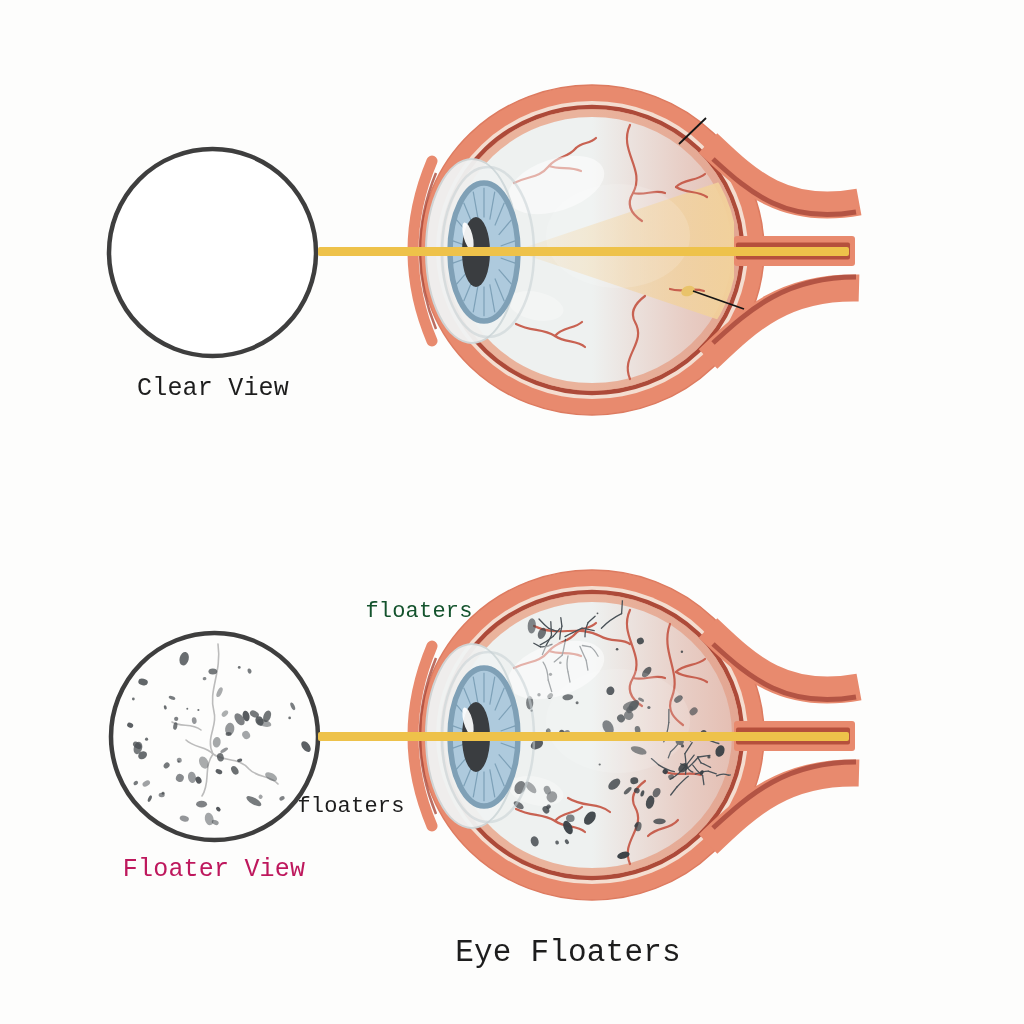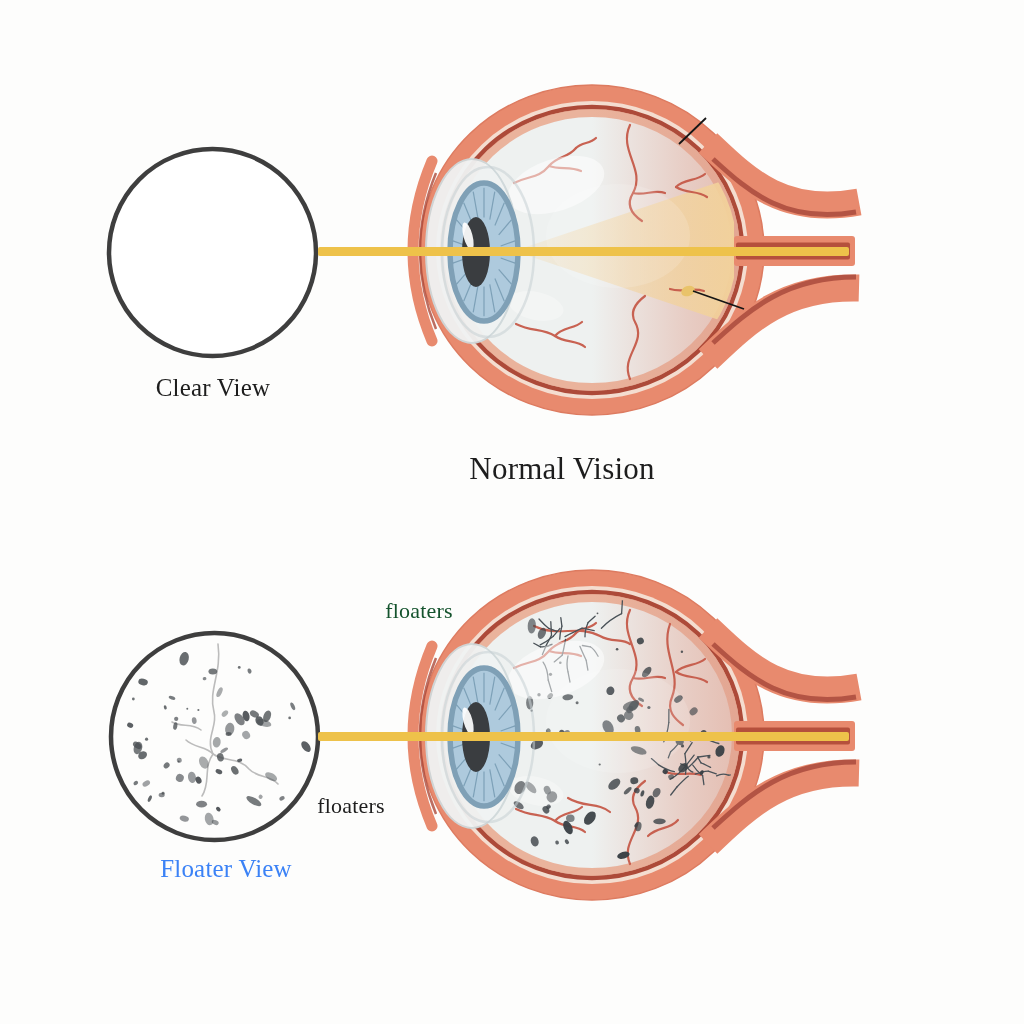--- a/index.html
+++ b/index.html
@@ -1,19 +1,19 @@
 <!DOCTYPE html>
 <html><head>
 <meta charset="utf-8">
 <style>
   html,body{margin:0;padding:0;}
   .page{
     position:relative; width:1024px; height:1024px;
     background:#fdfdfc; overflow:hidden;
-    font-family:Liberation Serif, serif;
+    font-family:Liberation Mono, monospace;
   }
   svg{position:absolute; overflow:visible;}
   .ray{position:absolute; height:9px; border-radius:2px; z-index:6;}
   .lbl{
     position:absolute; transform:translate(-50%,-50%);
     white-space:nowrap; z-index:8; letter-spacing:0.2px;
   }
   .lbl-small{font-size:22px;}
   .lbl-mid{font-size:25px;}
   .lbl-title{font-size:31px;}
@@ -413,21 +413,21 @@
   <div id="ray-top" class="ray" style="left: 318px; top: 247px; width: 531px; background: rgb(238, 194, 74);"></div>
   <div id="ray-bottom" class="ray" style="left: 318px; top: 732px; width: 531px; background: rgb(238, 194, 74);"></div>
 
   <svg id="overlay" width="1024" height="1024" viewBox="0 0 1024 1024">
       <line x1="706" y1="118" x2="679" y2="144" stroke="#151515" stroke-width="1.8"></line>
       <line x1="744" y1="309" x2="693" y2="291" stroke="#151515" stroke-width="1.8"></line>
     </svg>
 
   <span class="lbl lbl-mid" style="left: 213px; top: 388px; color: rgb(29, 29, 29);">Clear View</span>
 
-  <span class="lbl lbl-title" style="left: 562px; top: 469px; color: rgb(29, 29, 29);">Normal Vision</span>
 
   <span class="lbl lbl-small" style="left: 419px; top: 611px; color: #14532d;">floaters</span>
 
   <span class="lbl lbl-small" style="left: 351px; top: 806px; color: rgb(29, 29, 29);">floaters</span>
 
-  <span class="lbl lbl-mid" style="left: 226px; top: 869px; color: #3b82f6;">Floater View</span>
-
+  <span class="lbl lbl-mid" style="left: 214px; top: 869px; color: #be185d;">Floater View</span>
+
+  <span class="lbl lbl-title" style="left: 568px; top: 952px; color: rgb(29, 29, 29);">Eye Floaters</span>
 </div>
 
 </body></html>

